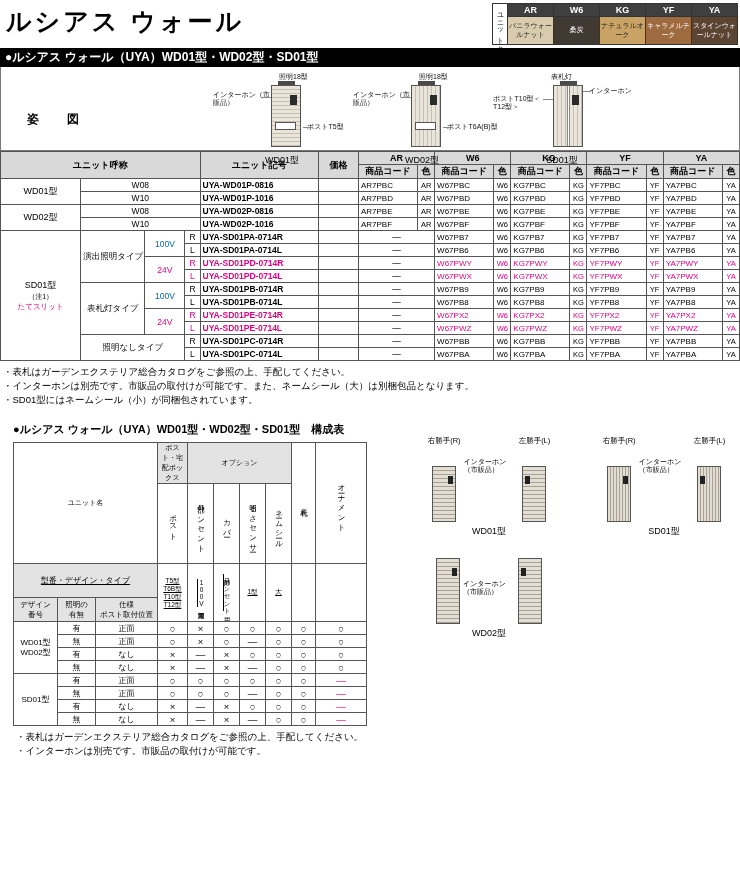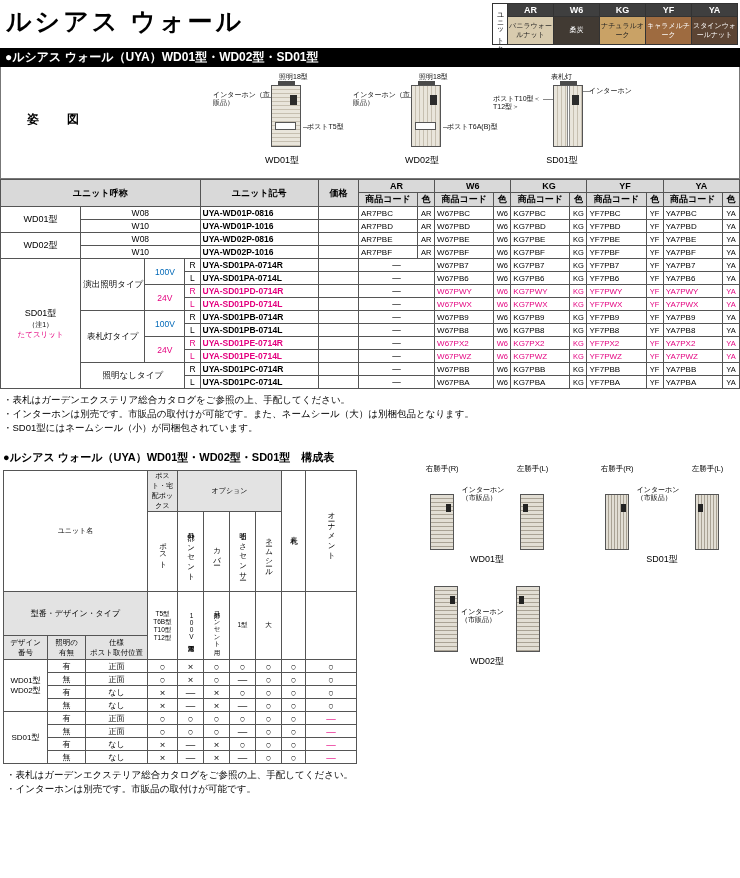--- a/index.html
+++ b/index.html
@@ -20,21 +20,21 @@
   .ct-label { width: 15px; font-size: 7px; writing-mode: vertical-rl; text-orientation: upright;
               text-align: center; background: #fff; padding: 1px 0; }
   .ct-code { width: 46px; height: 13px; background: #3f3f3f; color: #fff; font-size: 9px;
              font-weight: bold; text-align: center; }
   .ct-swatch { width: 46px; height: 28px; font-size: 7px; line-height: 1.2; text-align: center;
                vertical-align: middle; padding: 1px; word-break: break-all; }
   
   .section-bar { background: #000; color: #fff; font-size: 12px; font-weight: bold;
                  padding: 2px 5px; height: 19px; line-height: 15px; }
   
-  .sugata { position: relative; height: 112px; border: 1px solid #777; border-top: none; }
+  .sugata { position: relative; height: 84px; border: 1px solid #777; border-top: none; }
   .sugata-label { position: absolute; left: 26px; top: 44px; font-size: 12px; font-weight: bold;
                   letter-spacing: 8px; }
   .diag { position: absolute; top: 4px; width: 138px; height: 96px; }
   .co { position: absolute; font-size: 7px; line-height: 1.15; width: 58px; color: #111; }
   .co.right { text-align: left; }
   .wall { position: absolute; width: 30px; height: 62px; border: 1px solid #555;
           background: repeating-linear-gradient(180deg, #e9e5db 0 3px, #c6bfb0 3px 4px); }
   .wall.vslat { background: repeating-linear-gradient(90deg, #e9e5db 0 3px, #c6bfb0 3px 4px); }
   .lightcap { position: absolute; left: 6px; top: -5px; width: 17px; height: 4px; background: #4a4a4a; }
   .intercom { position: absolute; width: 7px; height: 10px; background: #2b2b2b; }
@@ -56,40 +56,40 @@
   .main-table td.ccode { font-size: 7.5px; padding: 0 1px; }
   .mag { color: #e4007f; }
   .blue { color: #0068b7; }
   .sdlab { text-align: center; vertical-align: middle; }
   .sdlab .sd-model { font-size: 9px; }
   .sdlab .sd-note { font-size: 7px; }
   .sdlab .sd-slit { font-size: 7.5px; }
   
   .notes { padding: 4px 3px; font-size: 9.5px; line-height: 1.45; }
   
-  .bottom { display: flex; padding: 12px 4px 0 3px; gap: 32px; }
+  .bottom { display: flex; padding: 12px 4px 0 13px; gap: 24px; }
   .bottom-left { width: 372px; }
   .bottom-right { flex: 1; position: relative; }
   .sub-title { font-size: 11px; font-weight: bold; margin-bottom: 5px; }
   
   table.comp-table { border-collapse: collapse; table-layout: fixed; }
   .comp-table th, .comp-table td { border: 1px solid #555; font-size: 8px; padding: 0 1px;
         text-align: center; vertical-align: middle; overflow: hidden; }
   .comp-table th { font-weight: normal; }
   .comp-table .gray { background: #e3e3e3; }
   .comp-table .vert { writing-mode: vertical-rl; text-orientation: upright; font-size: 7.5px;
         letter-spacing: 1px; padding: 2px 0; }
   .comp-table .vert-sub { writing-mode: vertical-rl; text-orientation: upright; font-size: 6.5px;
         letter-spacing: 0; }
   .comp-table .pre { white-space: pre-line; line-height: 1.25; }
   .comp-table .tiny { font-size: 6.5px; }
   .comp-table td.mark { font-size: 9.5px; height: 13px; }
   .row-a th { height: 16px; font-size: 7px; }
   .row-b th { height: 80px; }
-  .row-c th { height: 44px; }
+  .row-c th { height: 34px; text-decoration: underline; }
   .row-d th { height: 24px; font-size: 7.5px; }
   
   .rl-area { position: relative; height: 300px; }
   .rl-group { position: absolute; width: 160px; }
   .rl-pair { display: flex; justify-content: center; gap: 3px; }
   .rl-unit { text-align: center; }
   .rl-lab { font-size: 7.5px; margin-bottom: 20px; }
   .rlwall { width: 24px; height: 56px; border: 1px solid #555; position: relative; margin: 0 auto;
         background: repeating-linear-gradient(90deg, #e2ded4 0 2px, #a9a294 2px 3px); }
   .rlwall.h { background: repeating-linear-gradient(180deg, #e2ded4 0 3px, #a9a294 3px 4px); }

